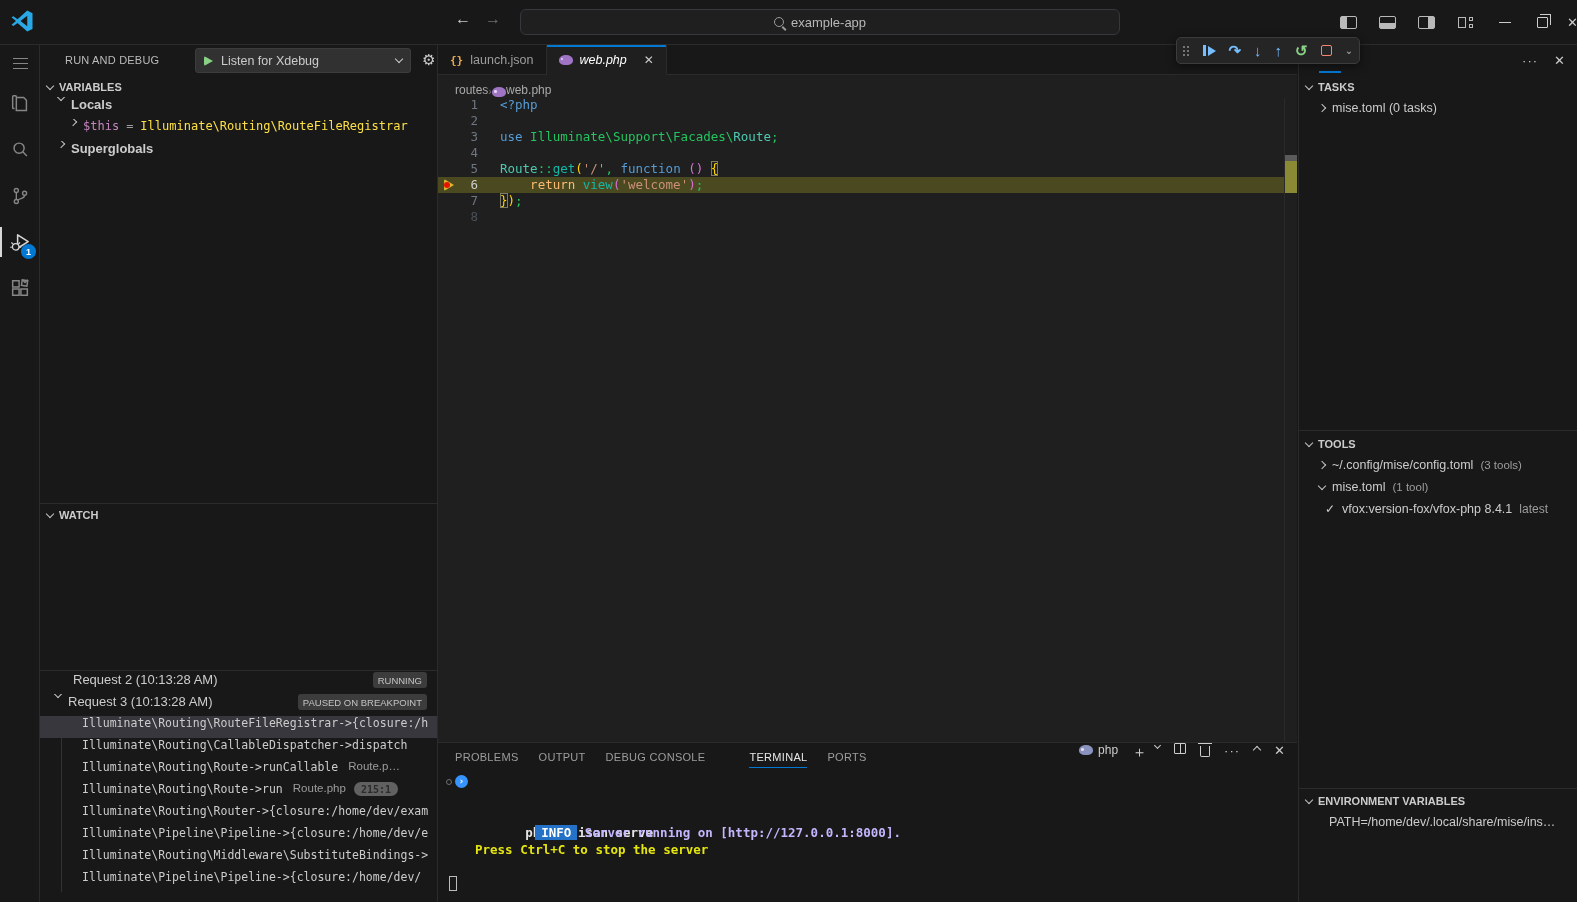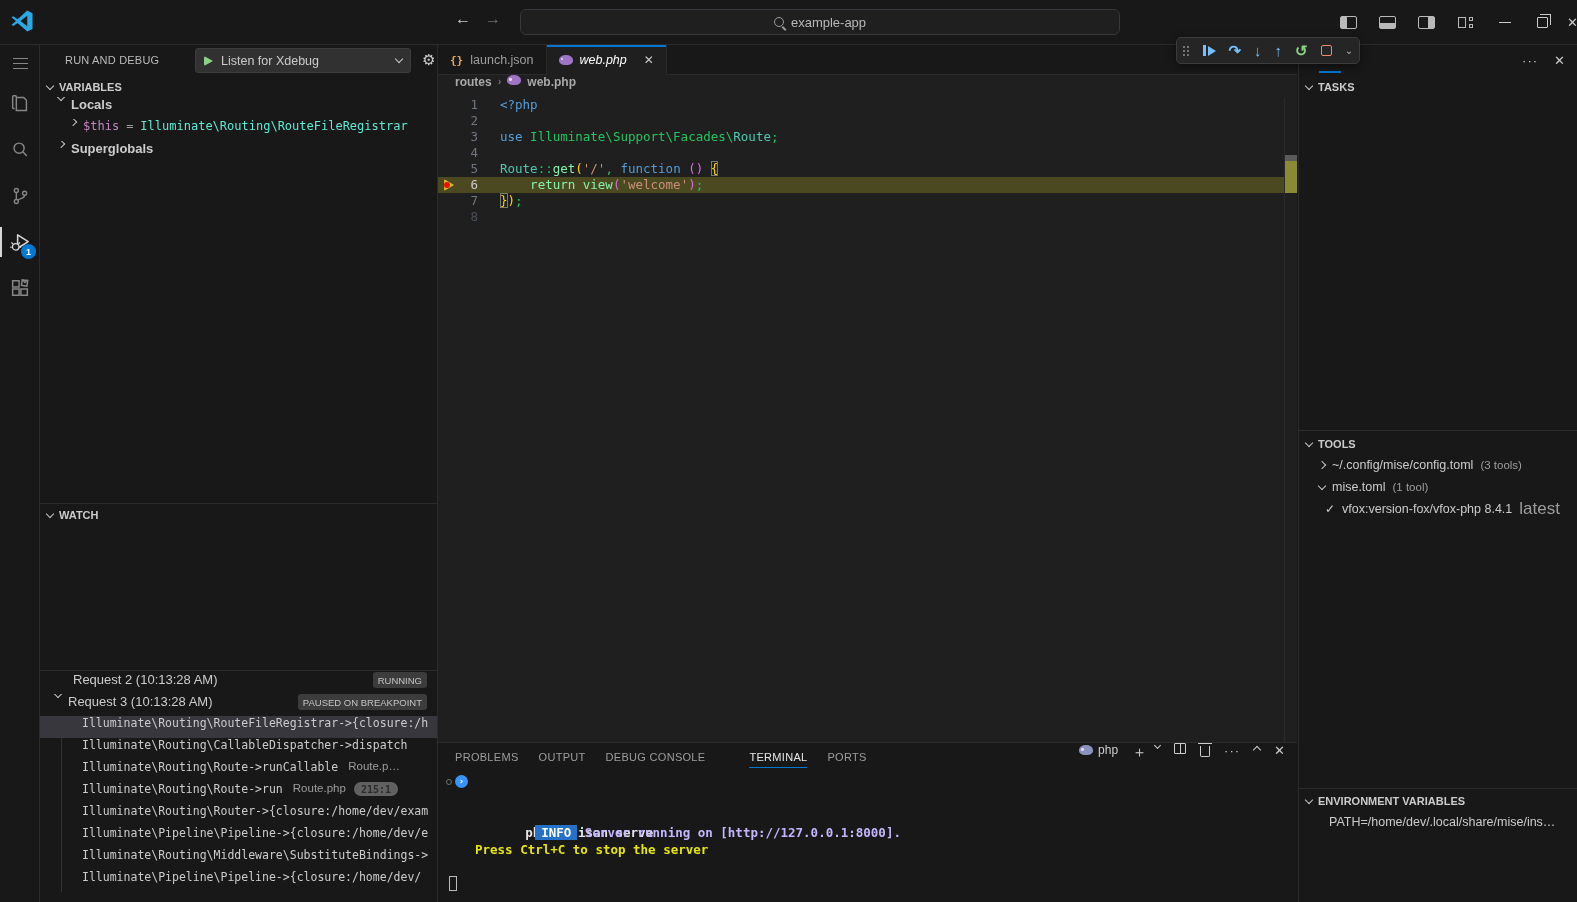--- a/index.html
+++ b/index.html
@@ -68,32 +68,32 @@
   .editor{position:absolute;left:438px;top:45px;width:859px;height:697px;background:#1f1f1f;}
   .tabstrip{position:absolute;left:0;top:0;width:100%;height:30px;background:#181818;border-bottom:1px solid #2b2b2b;display:flex;}
   .tab{height:30px;display:flex;align-items:center;gap:7px;padding:0 12px;border-right:1px solid #2b2b2b;font-size:12.5px;color:#9d9d9d;position:relative;}
   .tab.active{background:#1f1f1f;color:#ffffff;border-bottom:1px solid #1f1f1f;}
   .tab.active::before{content:"";position:absolute;left:0;right:0;top:0;height:2px;background:#0078d4;}
   .tab .close{margin-left:10px;font-size:12px;color:#cccccc;}
   .json-ic{color:#e8ab53;font-size:11px;font-weight:700;font-family:"DejaVu Sans Mono",monospace;}
   .php-ic{width:14px;height:10px;background:#a074c4;border-radius:55% 55% 45% 45%;position:relative;flex:none;}
   .php-ic::after{content:"";position:absolute;left:2px;top:3px;width:2.5px;height:2.5px;background:#e6d7f2;border-radius:50%;}
   .italic{font-style:italic;}
-  .breadcrumb{position:absolute;left:0;top:30px;width:100%;height:22px;display:flex;align-items:flex-start;gap:6px;padding-left:17px;
-              font-size:12px;color:#a9a9a9;background:#1f1f1f;font-weight:bold;}
+  .breadcrumb{position:absolute;left:0;top:30px;width:100%;height:22px;display:flex;align-items:flex-end;padding-left:17px;
+              font-size:12px;color:#a9a9a9;background:#1f1f1f;}
   .bc-sep{color:#6e6e6e;font-size:11px;}
   .code{position:absolute;left:0;top:52px;width:100%;font-family:"DejaVu Sans Mono",monospace;font-size:12.5px;}
   .code-line{height:16px;line-height:16px;position:relative;white-space:pre;padding-left:62px;}
   .lnum{position:absolute;left:0;top:0;width:40px;text-align:right;color:#6e7681;}
   .code-line.cur{background:#4a4920;}
   .code-line.cur .lnum{color:#cccccc;}
   .bp{position:absolute;left:6px;top:2px;width:0;height:0;border-left:10px solid #ddb62d;border-top:6px solid transparent;border-bottom:6px solid transparent;border-radius:2px;}
   .bp::after{content:"";position:absolute;left:-10px;top:-3px;width:6px;height:6px;background:#e51400;border-radius:50%;}
-  .tk-b{color:#569cd6;} .tk-t{color:#4ec9b0;} .tk-y{color:#86efac;} .tk-o{color:#ce9178;}
-  .tk-kp{color:#86efac;} .tk-bp{color:#d670d6;} .tk-g{color:#ffd602;} .tk-f{color:#22c55e;}
+  .tk-b{color:#569cd6;} .tk-t{color:#4ec9b0;} .tk-y{color:#14b8a6;} .tk-o{color:#ce9178;}
+  .tk-kp{color:#fdba74;} .tk-bp{color:#d670d6;} .tk-g{color:#ffd602;} .tk-f{color:#22c55e;}
   .boxed{box-shadow:0 0 0 1px #7d7d66 inset;}
   .ovr-line{position:absolute;right:12px;top:53px;bottom:0;width:1px;background:#2a2a2a;}
   .ovr-gray{position:absolute;right:0;top:110px;width:12px;height:6px;background:#5a5a5a;}
   .ovr-mark{position:absolute;right:0;top:116px;width:12px;height:32px;background:#8a8a35;}
 
   
   .dbg-toolbar{position:absolute;left:1176px;top:37px;height:27px;background:#252526;border:1px solid #3c3c3c;border-radius:5px;
                box-shadow:0 2px 8px rgba(0,0,0,.5);display:flex;align-items:center;padding:0 6px;gap:13px;z-index:30;}
   .grip{width:7px;height:12px;position:relative;opacity:.8;}
   .grip::before{content:"";position:absolute;left:0;top:1px;width:2px;height:2px;background:#8a8a8a;
@@ -233,21 +233,21 @@
         <span>VARIABLES</span>
       </div>
       <div class="row" style="padding-left:18px;gap:7px;">
         <span class="chev down"></span>
         <span class="scope">Locals</span>
       </div>
       <div class="row mono" style="padding-left:30px;gap:7px;font-size:12px;">
         <span class="chev right"></span>
         <span class="kw-var">$this</span>
           <span style="color:#9d9d9d"> = </span>
-          <span style="color:#5eead4">Illuminate\Routing\RouteFileRegistrar</span>
+          <span style="color:#fde047">Illuminate\Routing\RouteFileRegistrar</span>
       </div>
       <div class="row" style="padding-left:18px;gap:7px;">
         <span class="chev right"></span>
         <span class="scope">Superglobals</span>
       </div>
     </div>
 
     <div class="sep-line" style="top:458px;"></div>
     <div style="position:absolute;top:460px;left:0;width:100%;">
       <div class="sect-h">
@@ -395,20 +395,24 @@
         <span class="dots3">···</span>
         <span class="x-ic">✕</span>
       </div>
     </div>
 
     <div style="position:absolute;top:32px;left:0;width:100%;">
       <div class="sect-h">
         <span class="chev down"></span>
         <span>TASKS</span>
       </div>
+      <div class="rb-row" style="padding-left:20px;">
+        <span class="chev right"></span>
+        <span>mise.toml (0 tasks)</span>
+      </div>
     </div>
 
     <div class="sep-line" style="top:385px;"></div>
     <div style="position:absolute;top:389px;left:0;width:100%;">
       <div class="sect-h">
         <span class="chev down"></span>
         <span>TOOLS</span>
       </div>
       <div class="rb-row" style="padding-left:20px;">
         <span class="chev right"></span>
@@ -416,21 +420,21 @@
         <span class="dim" style="font-size:11.5px">(3 tools)</span>
       </div>
       <div class="rb-row" style="padding-left:20px;">
         <span class="chev down"></span>
         <span>mise.toml</span>
         <span class="dim" style="font-size:11.5px">(1 tool)</span>
       </div>
       <div class="rb-row" style="padding-left:26px;">
         <span class="checkmark">✓</span>
         <span>vfox:version-fox/vfox-php 8.4.1</span>
-        <span class="dim" style="font-size:17px">latest</span>
+        <span class="dim" style="font-size:12px">latest</span>
       </div>
     </div>
 
     <div class="sep-line" style="top:743px;"></div>
     <div style="position:absolute;top:746px;left:0;width:100%;">
       <div class="sect-h">
         <span class="chev down"></span>
         <span>ENVIRONMENT VARIABLES</span>
       </div>
       <div class="rb-row" style="padding-left:30px;">

